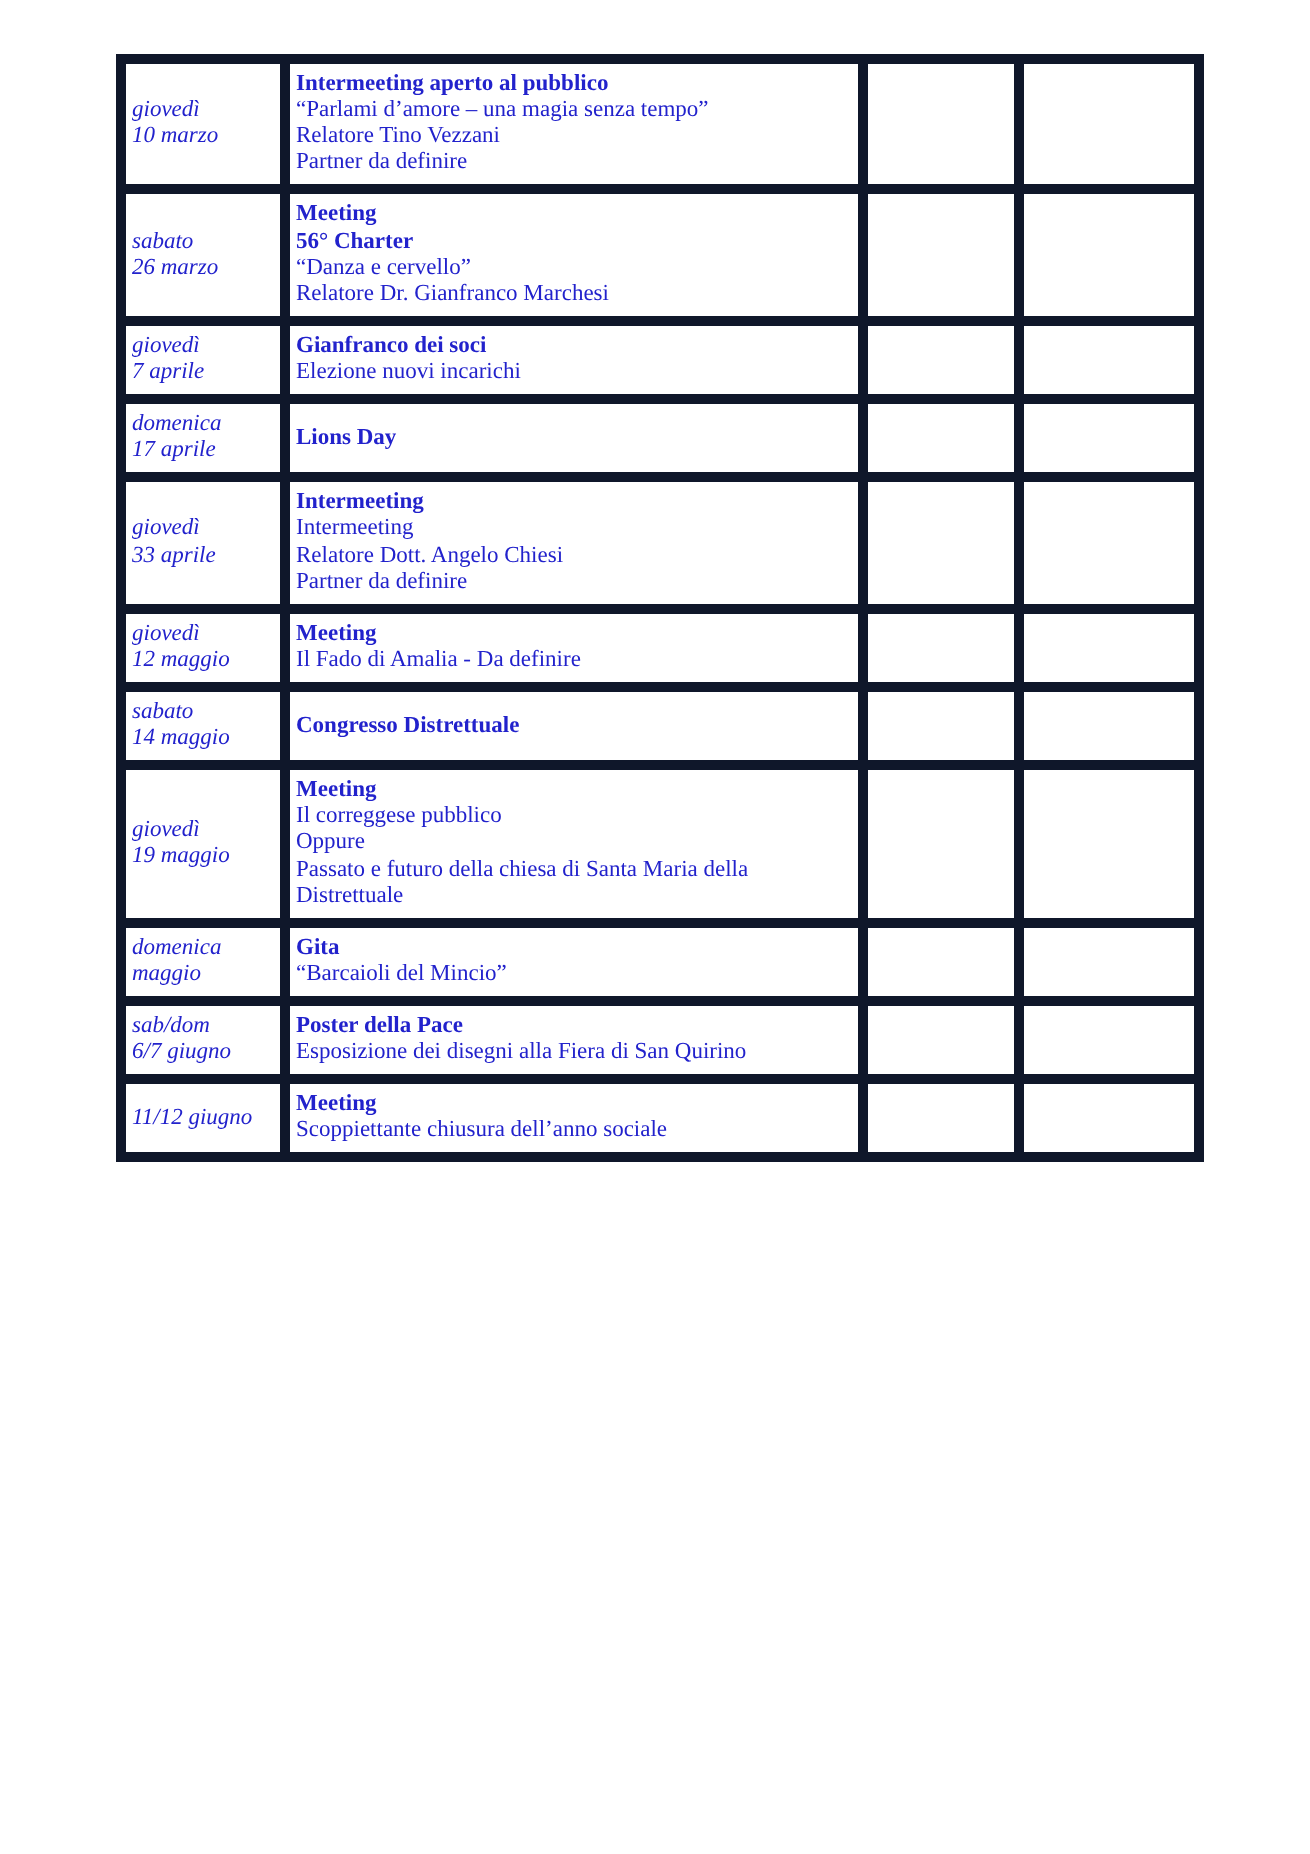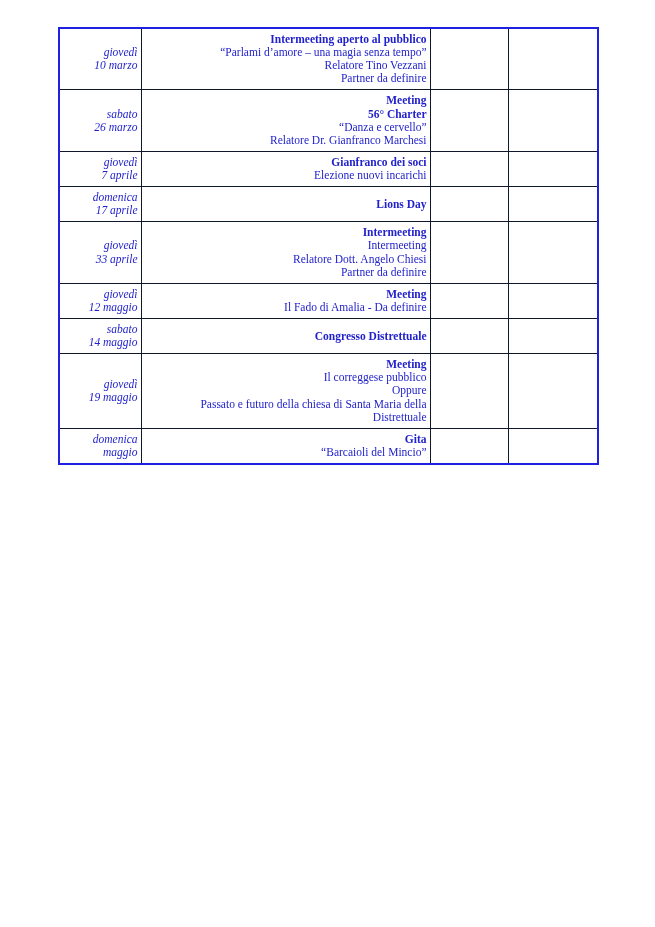--- a/index.html
+++ b/index.html
@@ -24,23 +24,23 @@
   }
 
   table.schedule {
     border-collapse: collapse;
     table-layout: fixed;
     width: 539px;
     border: 2px solid #2020e0;
   }
 
   table.schedule td {
-    border: 1px solid #0f172a;
+    border: 5px solid #0f172a;
     color: #2222cc;
-    text-align: right;
+    text-align: left;
     vertical-align: middle;
     padding: 4px 3px;
     line-height: 1.14;
     font-size: 11.5px;
   }
 
   
   col.col-date  { width: 82px; }
   col.col-event { width: 289px; }
   col.col-extra { width: 78px; }
@@ -178,15 +178,38 @@
             <span class="dline">domenica</span>
             <span class="dline">maggio</span>
           </td>
           <td class="event-cell">
             <span class="ev-line bold">Gita</span>
             <span class="ev-line">“Barcaioli del Mincio”</span>
           </td>
           <td class="blank-cell"></td>
           <td class="blank-cell"></td>
         </tr>
+        <tr>
+          <td class="date-cell">
+            <span class="dline">sab/dom</span>
+            <span class="dline">6/7 giugno</span>
+          </td>
+          <td class="event-cell">
+            <span class="ev-line bold">Poster della Pace</span>
+            <span class="ev-line">Esposizione dei disegni alla Fiera di San Quirino</span>
+          </td>
+          <td class="blank-cell"></td>
+          <td class="blank-cell"></td>
+        </tr>
+        <tr>
+          <td class="date-cell">
+            <span class="dline">11/12 giugno</span>
+          </td>
+          <td class="event-cell">
+            <span class="ev-line bold">Meeting</span>
+            <span class="ev-line">Scoppiettante chiusura dell’anno sociale</span>
+          </td>
+          <td class="blank-cell"></td>
+          <td class="blank-cell"></td>
+        </tr>
       </tbody>
   </table>
 </div>
 
 </body></html>

